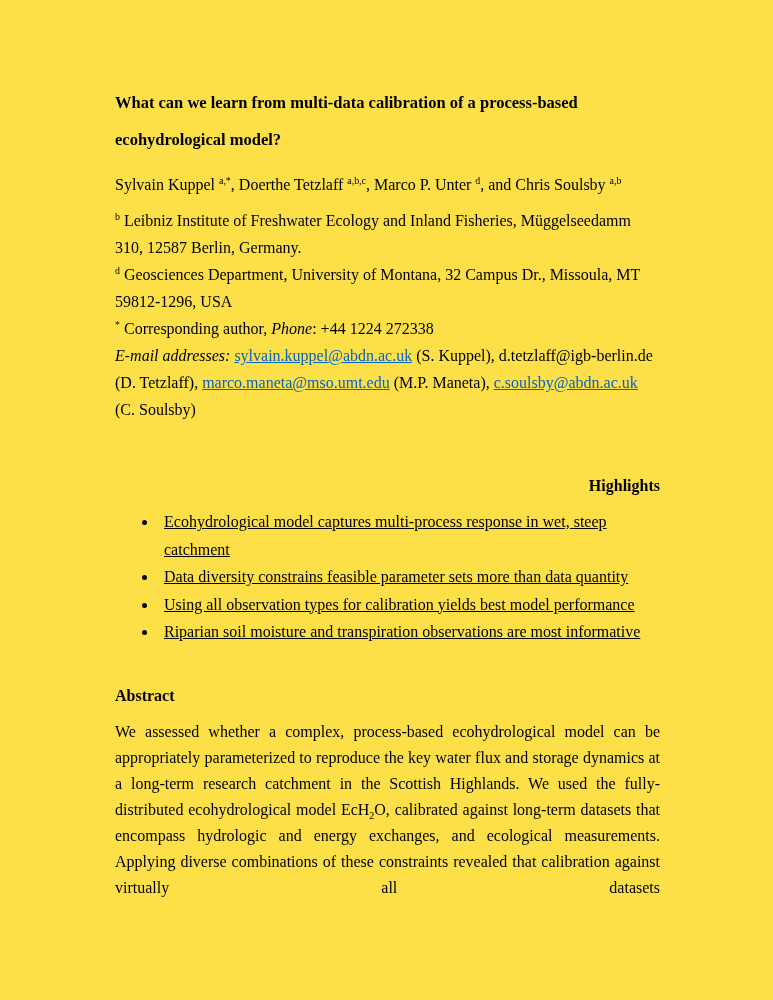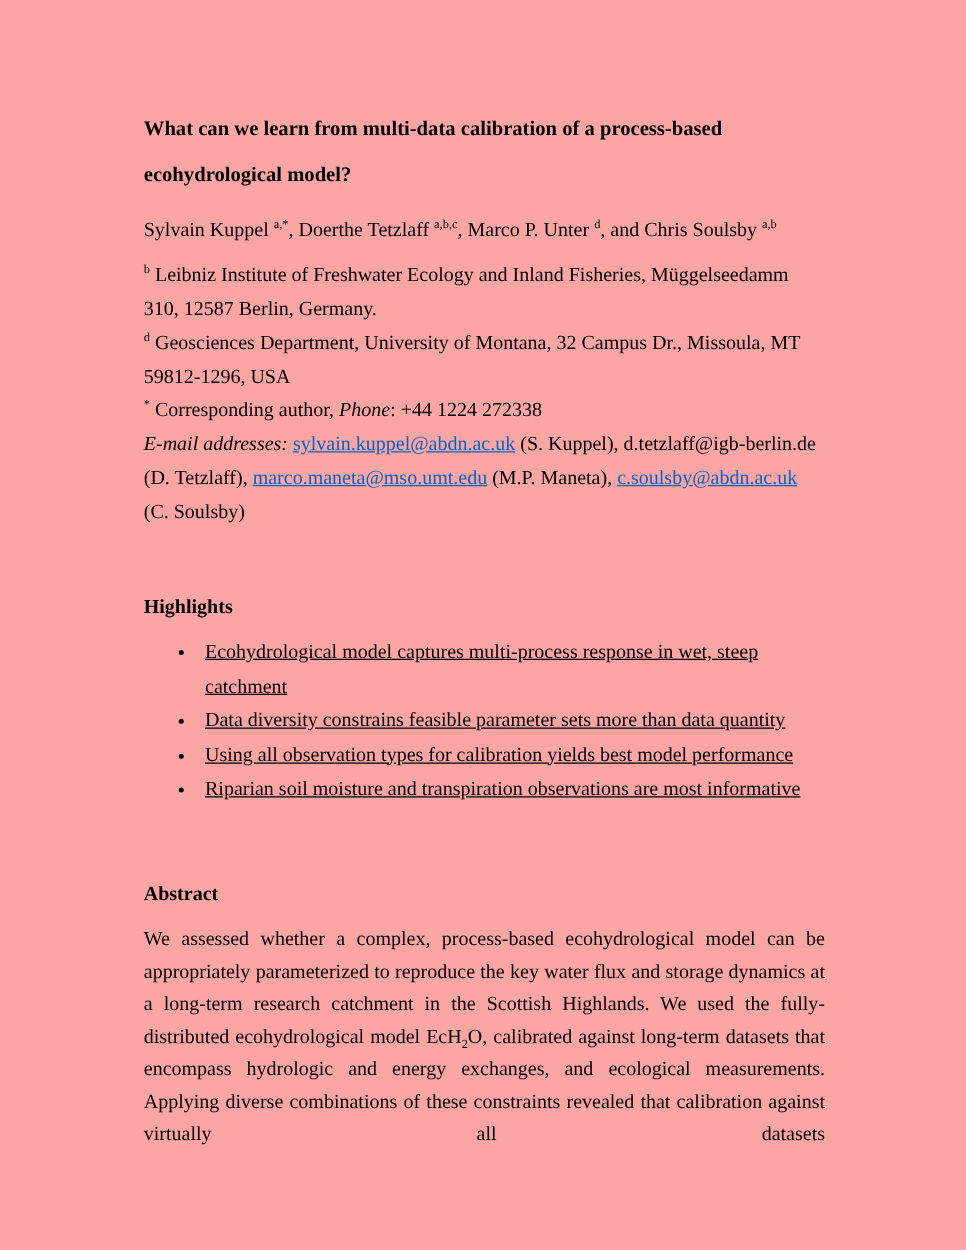--- a/index.html
+++ b/index.html
@@ -4,21 +4,21 @@
 <style>
   html, body {
     margin: 0;
     padding: 0;
     background: #ffffff;
   }
   .page {
     position: relative;
     width: 773px;
     height: 1000px;
-    background: #fca5a5;
+    background: #fde047;
     box-sizing: border-box;
     padding: 84px 113px 40px 115px;
     font-family: "Liberation Serif", serif;
     font-size: 16px;
     color: #000000;
     overflow: hidden;
   }
   .title {
     font-weight: bold;
     font-size: 16.5px;
@@ -46,22 +46,22 @@
   a.email {
     color: #0563C1;
     text-decoration: underline;
     cursor: pointer;
   }
   .section-heading {
     font-weight: bold;
     margin: 0;
     line-height: 27px;
   }
-  .highlights-heading { margin-top: 49px; }
-  .abstract-heading { margin-top: 56px; }
+  .highlights-heading { margin-top: 49px; text-align: right; }
+  .abstract-heading { margin-top: 36px; }
   ul.highlights {
     margin: 9px 0 0 0;
     padding: 0 0 0 43px;
     list-style-type: disc;
     text-decoration: underline;
   }
   ul.highlights li {
     line-height: 27.5px;
     padding-left: 6px;
   }

